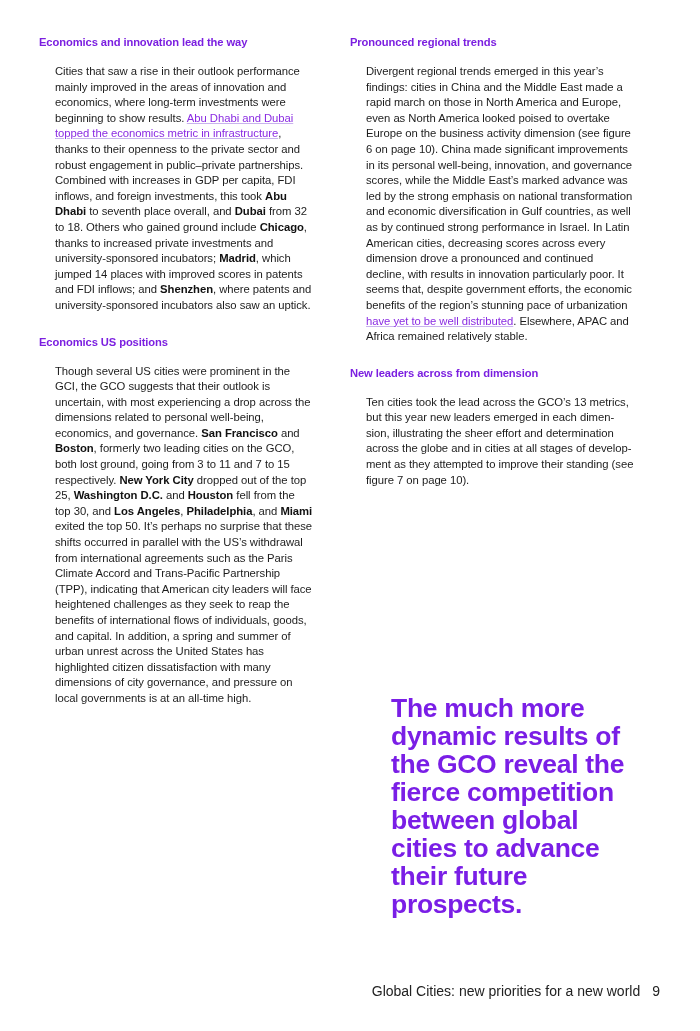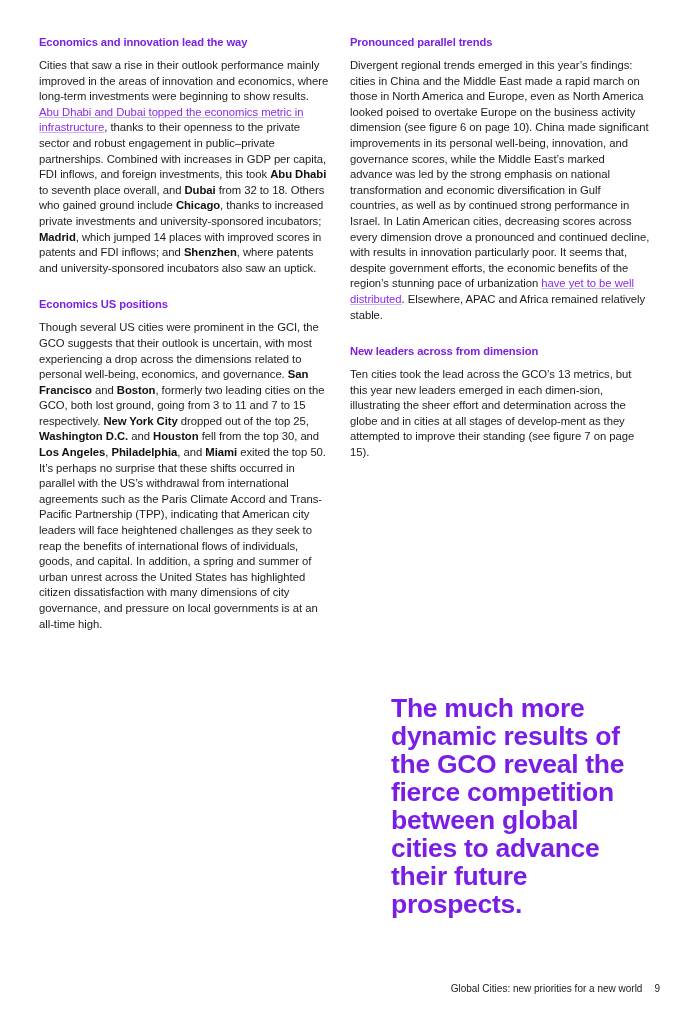--- a/index.html
+++ b/index.html
@@ -8,59 +8,59 @@
       font-family: "Liberation Sans", sans-serif; color: #1a1a1a;
     }
     .col { position: absolute; top: 36px; }
     .col-left { left: 39px; width: 290px; }
     .col-right { left: 350px; width: 300px; }
     h3 {
       margin: 0 0 10px 0; font-size: 11.2px; font-weight: bold;
       color: #7b1fe0; letter-spacing: -0.1px;
     }
     p {
-      margin: 0; font-size: 11.3px; line-height: 15.6px; color: #1c1c1c;
+      margin: 16px; font-size: 11.3px; line-height: 15.6px; color: #1c1c1c;
       letter-spacing: -0.05px;
     }
     p b { font-weight: bold; color: #111; }
     a.link { color: #8a2be2; text-decoration: underline; text-decoration-color: #c9b3ee; }
     .section { margin-bottom: 22px; }
     .quote {
       position: absolute; left: 391px; top: 694px; width: 260px;
       font-size: 26.5px; line-height: 28px; font-weight: bold;
       color: #7a1ee6; letter-spacing: -0.3px;
     }
     .footer {
       position: absolute; right: 40px; top: 983px;
-      font-size: 10px; color: #222; white-space: nowrap;
+      font-size: 14px; color: #222; white-space: nowrap;
     }
     .footer .page { margin-left: 12px; }
   </style>
 </head>
 <body>
 
 <div class="col col-left">
   <div class="section">
     <h3>Economics and innovation lead the way</h3>
     <p>Cities that saw a rise in their outlook performance mainly improved in the areas of innovation and economics, where long-term investments were beginning to show results. <a class="link" href="#">Abu Dhabi and Dubai topped the economics metric in infrastructure</a>, thanks to their openness to the private sector and robust engagement in public–private partnerships. Combined with increases in GDP per capita, FDI inflows, and foreign investments, this took <b>Abu Dhabi</b> to seventh place overall, and <b>Dubai</b> from 32 to 18. Others who gained ground include <b>Chicago</b>, thanks to increased private investments and university-sponsored incubators; <b>Madrid</b>, which jumped 14 places with improved scores in patents and FDI inflows; and <b>Shenzhen</b>, where patents and university-sponsored incubators also saw an uptick.</p>
   </div>
   <div class="section">
     <h3>Economics US positions</h3>
     <p>Though several US cities were prominent in the GCI, the GCO suggests that their outlook is uncertain, with most experiencing a drop across the dimensions related to personal well-being, economics, and governance. <b>San Francisco</b> and <b>Boston</b>, formerly two leading cities on the GCO, both lost ground, going from 3 to 11 and 7 to 15 respectively. <b>New York City</b> dropped out of the top 25, <b>Washington D.C.</b> and <b>Houston</b> fell from the top 30, and <b>Los Angeles</b>, <b>Philadelphia</b>, and <b>Miami</b> exited the top 50. It’s perhaps no surprise that these shifts occurred in parallel with the US’s withdrawal from international agreements such as the Paris Climate Accord and Trans-Pacific Partnership (TPP), indicating that American city leaders will face heightened challenges as they seek to reap the benefits of international flows of individuals, goods, and capital. In addition, a spring and summer of urban unrest across the United States has highlighted citizen dissatisfaction with many dimensions of city governance, and pressure on local governments is at an all-time high.</p>
   </div>
 </div>
 
 <div class="col col-right">
   <div class="section">
-    <h3>Pronounced parallel trends</h3>
+    <h3>Pronounced regional trends</h3>
     <p>Divergent regional trends emerged in this year’s findings: cities in China and the Middle East made a rapid march on those in North America and Europe, even as North America looked poised to overtake Europe on the business activity dimension (see figure 6 on page 10). China made significant improvements in its personal well-being, innovation, and governance scores, while the Middle East’s marked advance was led by the strong emphasis on national transformation and economic diversification in Gulf countries, as well as by continued strong performance in Israel. In Latin American cities, decreasing scores across every dimension drove a pronounced and continued decline, with results in innovation particularly poor. It seems that, despite government efforts, the economic benefits of the region’s stunning pace of urbanization <a class="link" href="#">have yet to be well distributed</a>. Elsewhere, APAC and Africa remained relatively stable.</p>
   </div>
   <div class="section">
     <h3>New leaders across from dimension</h3>
-    <p>Ten cities took the lead across the GCO’s 13 metrics, but this year new leaders emerged in each dimen-sion, illustrating the sheer effort and determination across the globe and in cities at all stages of develop-ment as they attempted to improve their standing (see figure 7 on page 15).</p>
+    <p>Ten cities took the lead across the GCO’s 13 metrics, but this year new leaders emerged in each dimen-sion, illustrating the sheer effort and determination across the globe and in cities at all stages of develop-ment as they attempted to improve their standing (see figure 7 on page 10).</p>
   </div>
 </div>
 
 <div class="quote">The much more dynamic results of the GCO reveal the fierce competition between global cities to advance their future prospects.</div>
 
 <div class="footer">
   <span>Global Cities: new priorities for a new world</span><span class="page">9</span>
 </div>
 
 </body></html>

